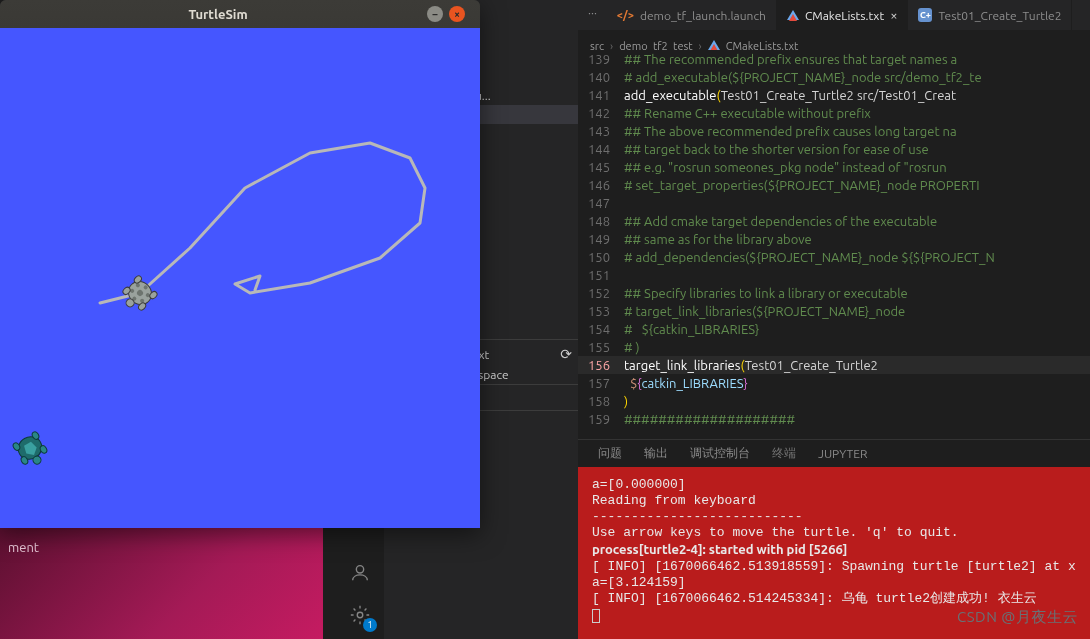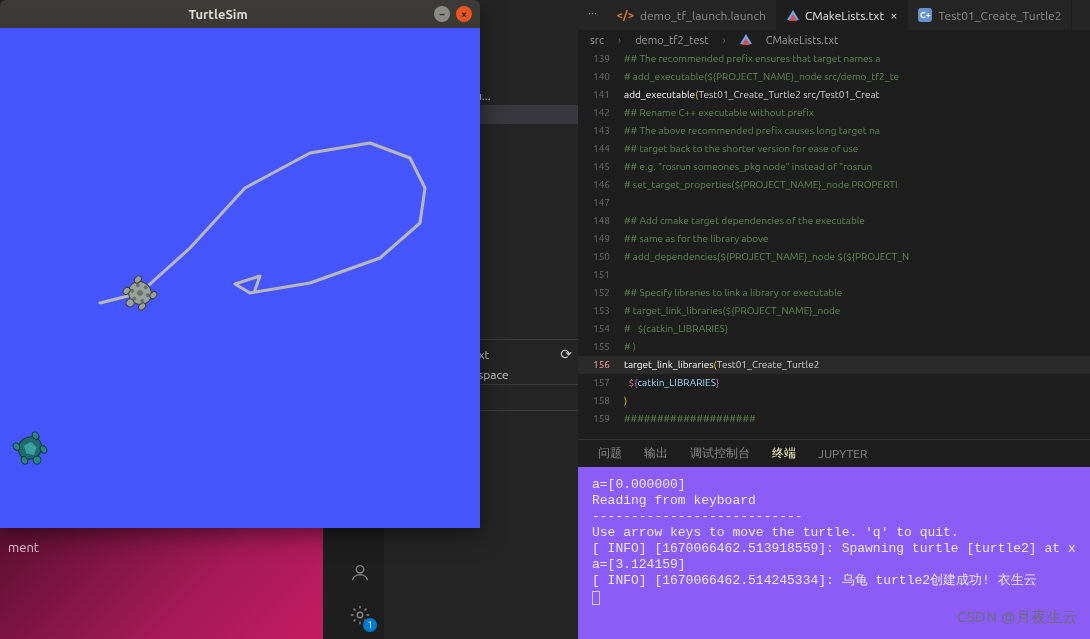--- a/index.html
+++ b/index.html
@@ -25,58 +25,58 @@
   .oe-unsaved { color:#cccccc; font-size:14px; line-height:10px; }
 
   
   .tabbar { position:absolute; left:578px; top:0; right:0; height:30px; background:#252526; display:flex; align-items:stretch; font-size:12px; }
   .tabbar .dots { color:#999; padding:6px 10px; }
   .tabbar .tab { display:flex; align-items:center; gap:6px; padding:0 10px; color:#8e8e8e; border-right:1px solid #1e1e1e; cursor:pointer; }
   .tabbar .tab.active { background:#1e1e1e; color:#e6e6e6; }
   .tabbar .close-x { font-size:13px; color:#cccccc; }
 
   
-  .breadcrumb { position:absolute; left:578px; top:30px; right:0; height:20px; background:#1e1e1e; color:#9b9b9b; font-size:11px; display:flex; align-items:center; gap:14px; padding-left:12px; }
+  .breadcrumb { position:absolute; left:578px; top:36px; right:0; height:20px; background:#1e1e1e; color:#9b9b9b; font-size:11px; display:flex; align-items:center; gap:6px; padding-left:12px; }
   .breadcrumb .sep { color:#666; }
 
   
-  .editor { position:absolute; left:578px; top:50px; right:0; bottom:200px; background:#1e1e1e; font-family:"Consolas","Courier New",monospace; font-size:10px; line-height:18px; overflow:hidden; white-space:pre; }
+  .editor { position:absolute; left:578px; top:50px; right:0; bottom:200px; background:#1e1e1e; font-family:"Consolas","Courier New",monospace; font-size:13px; line-height:18px; overflow:hidden; white-space:pre; }
   .editor .row { display:flex; }
   .editor .ln { width:46px; text-align:right; padding-right:14px; color:#6e6e6e; user-select:none; }
   .editor .ln.current { color:#fca5a5; }
   .editor .code { color:#d4d4d4; }
   .cmt { color:#608b4e; }
   .fn  { color:#ffffff; }
   .str { color:#ce9178; }
   .var { color:#9cdcfe; }
   .pun { color:#d4d4d4; }
   .brk1 { color:#ffd700; }
   .brk2 { color:#da70d6; }
   .row.current { background:#2a2a2a; }
 
   
   .paneltabs { position:absolute; left:578px; right:0; top:439px; height:28px; background:#1e1e1e; border-top:1px solid #333; display:flex; align-items:center; gap:22px; padding-left:20px; font-size:12px; color:#8a8a8a; }
   .paneltabs .pt { padding:6px 0; cursor:pointer; }
-  .paneltabs .pt.active { color:#fef9c3; border-bottom:1px solid #e7e7e7; }
-
-  
-  .terminal { position:absolute; left:578px; right:0; top:467px; bottom:0; background:#8b5cf6; font-family:"Consolas","Courier New",monospace; font-size:13px; line-height:16px; color:#e8e8e8; padding:10px 14px; overflow:hidden; white-space:pre; }
+  .paneltabs .pt.active { color:#737373; border-bottom:1px solid #e7e7e7; }
+
+  
+  .terminal { position:absolute; left:578px; right:0; top:467px; bottom:0; background:#b91c1c; font-family:"Consolas","Courier New",monospace; font-size:13px; line-height:16px; color:#e8e8e8; padding:10px 14px; overflow:hidden; white-space:pre; }
   .terminal .bold { font-weight:bold; }
   .terminal .cursor { display:inline-block; width:8px; height:14px; border:1px solid #cccccc; vertical-align:bottom; }
 
   
   .watermark { position:absolute; right:12px; bottom:12px; color:#697074; font-size:15px; letter-spacing:0.5px; }
 
   
   .pinkstrip { position:absolute; left:0; top:528px; width:323px; height:111px; background:linear-gradient(135deg,#5b1030 0%, #a41a56 60%, #c51b61 100%); }
   .pinkstrip .ment { position:absolute; left:8px; top:12px; color:#eac9d9; font-size:13px; }
 
   
   .win { position:absolute; left:0; top:0; width:480px; height:528px; background:#2b2b2b; border-radius:6px 6px 0 0; box-shadow:0 6px 24px rgba(0,0,0,0.5); overflow:hidden; }
-  .titlebar { height:28px; background:linear-gradient(#3c3b37,#3a3935); display:flex; align-items:center; padding:0 8px; color:#dfdbd2; font-size:13px; font-weight:bold; }
+  .titlebar { height:28px; background:linear-gradient(#3c3b37,#3a3935); display:flex; align-items:center; padding:0 15px; color:#dfdbd2; font-size:13px; font-weight:bold; }
   .titlebar .title { flex:1; text-align:center; }
   .titlebar .wbtn { width:16px; height:16px; border-radius:50%; margin-left:6px; display:flex; align-items:center; justify-content:center; font-size:10px; color:#2b2b2b; }
   .titlebar .min { background:#8b8b85; }
   .titlebar .cls { background:#e95420; }
   .canvas-area { position:relative; width:480px; height:500px; background:#4556ff; }
   .canvas-area svg.trail { position:absolute; left:0; top:0; }
   .turtle { position:absolute; width:40px; height:40px; }
   .turtle svg { width:40px; height:40px; }
 
   
@@ -222,20 +222,21 @@
     <span class="pt">输出</span>
     <span class="pt">调试控制台</span>
     <span class="pt active">终端</span>
     <span class="pt">JUPYTER</span>
   </div>
 
 <div class="terminal" id="terminal-body">a=[0.000000]
 Reading from keyboard
 ---------------------------
 Use arrow keys to move the turtle. 'q' to quit.
+<span class="bold">process[turtle2-4]: started with pid [5266]</span>
 [ INFO] [1670066462.513918559]: Spawning turtle [turtle2] at x
 a=[3.124159]
 [ INFO] [1670066462.514245334]: 乌龟 turtle2创建成功! 衣生云
 <span class="cursor"></span></div>
 
 <div class="watermark">CSDN @月夜生云</div>
 
 <div class="win">
   <div class="titlebar">
     <span class="title">TurtleSim</span>

